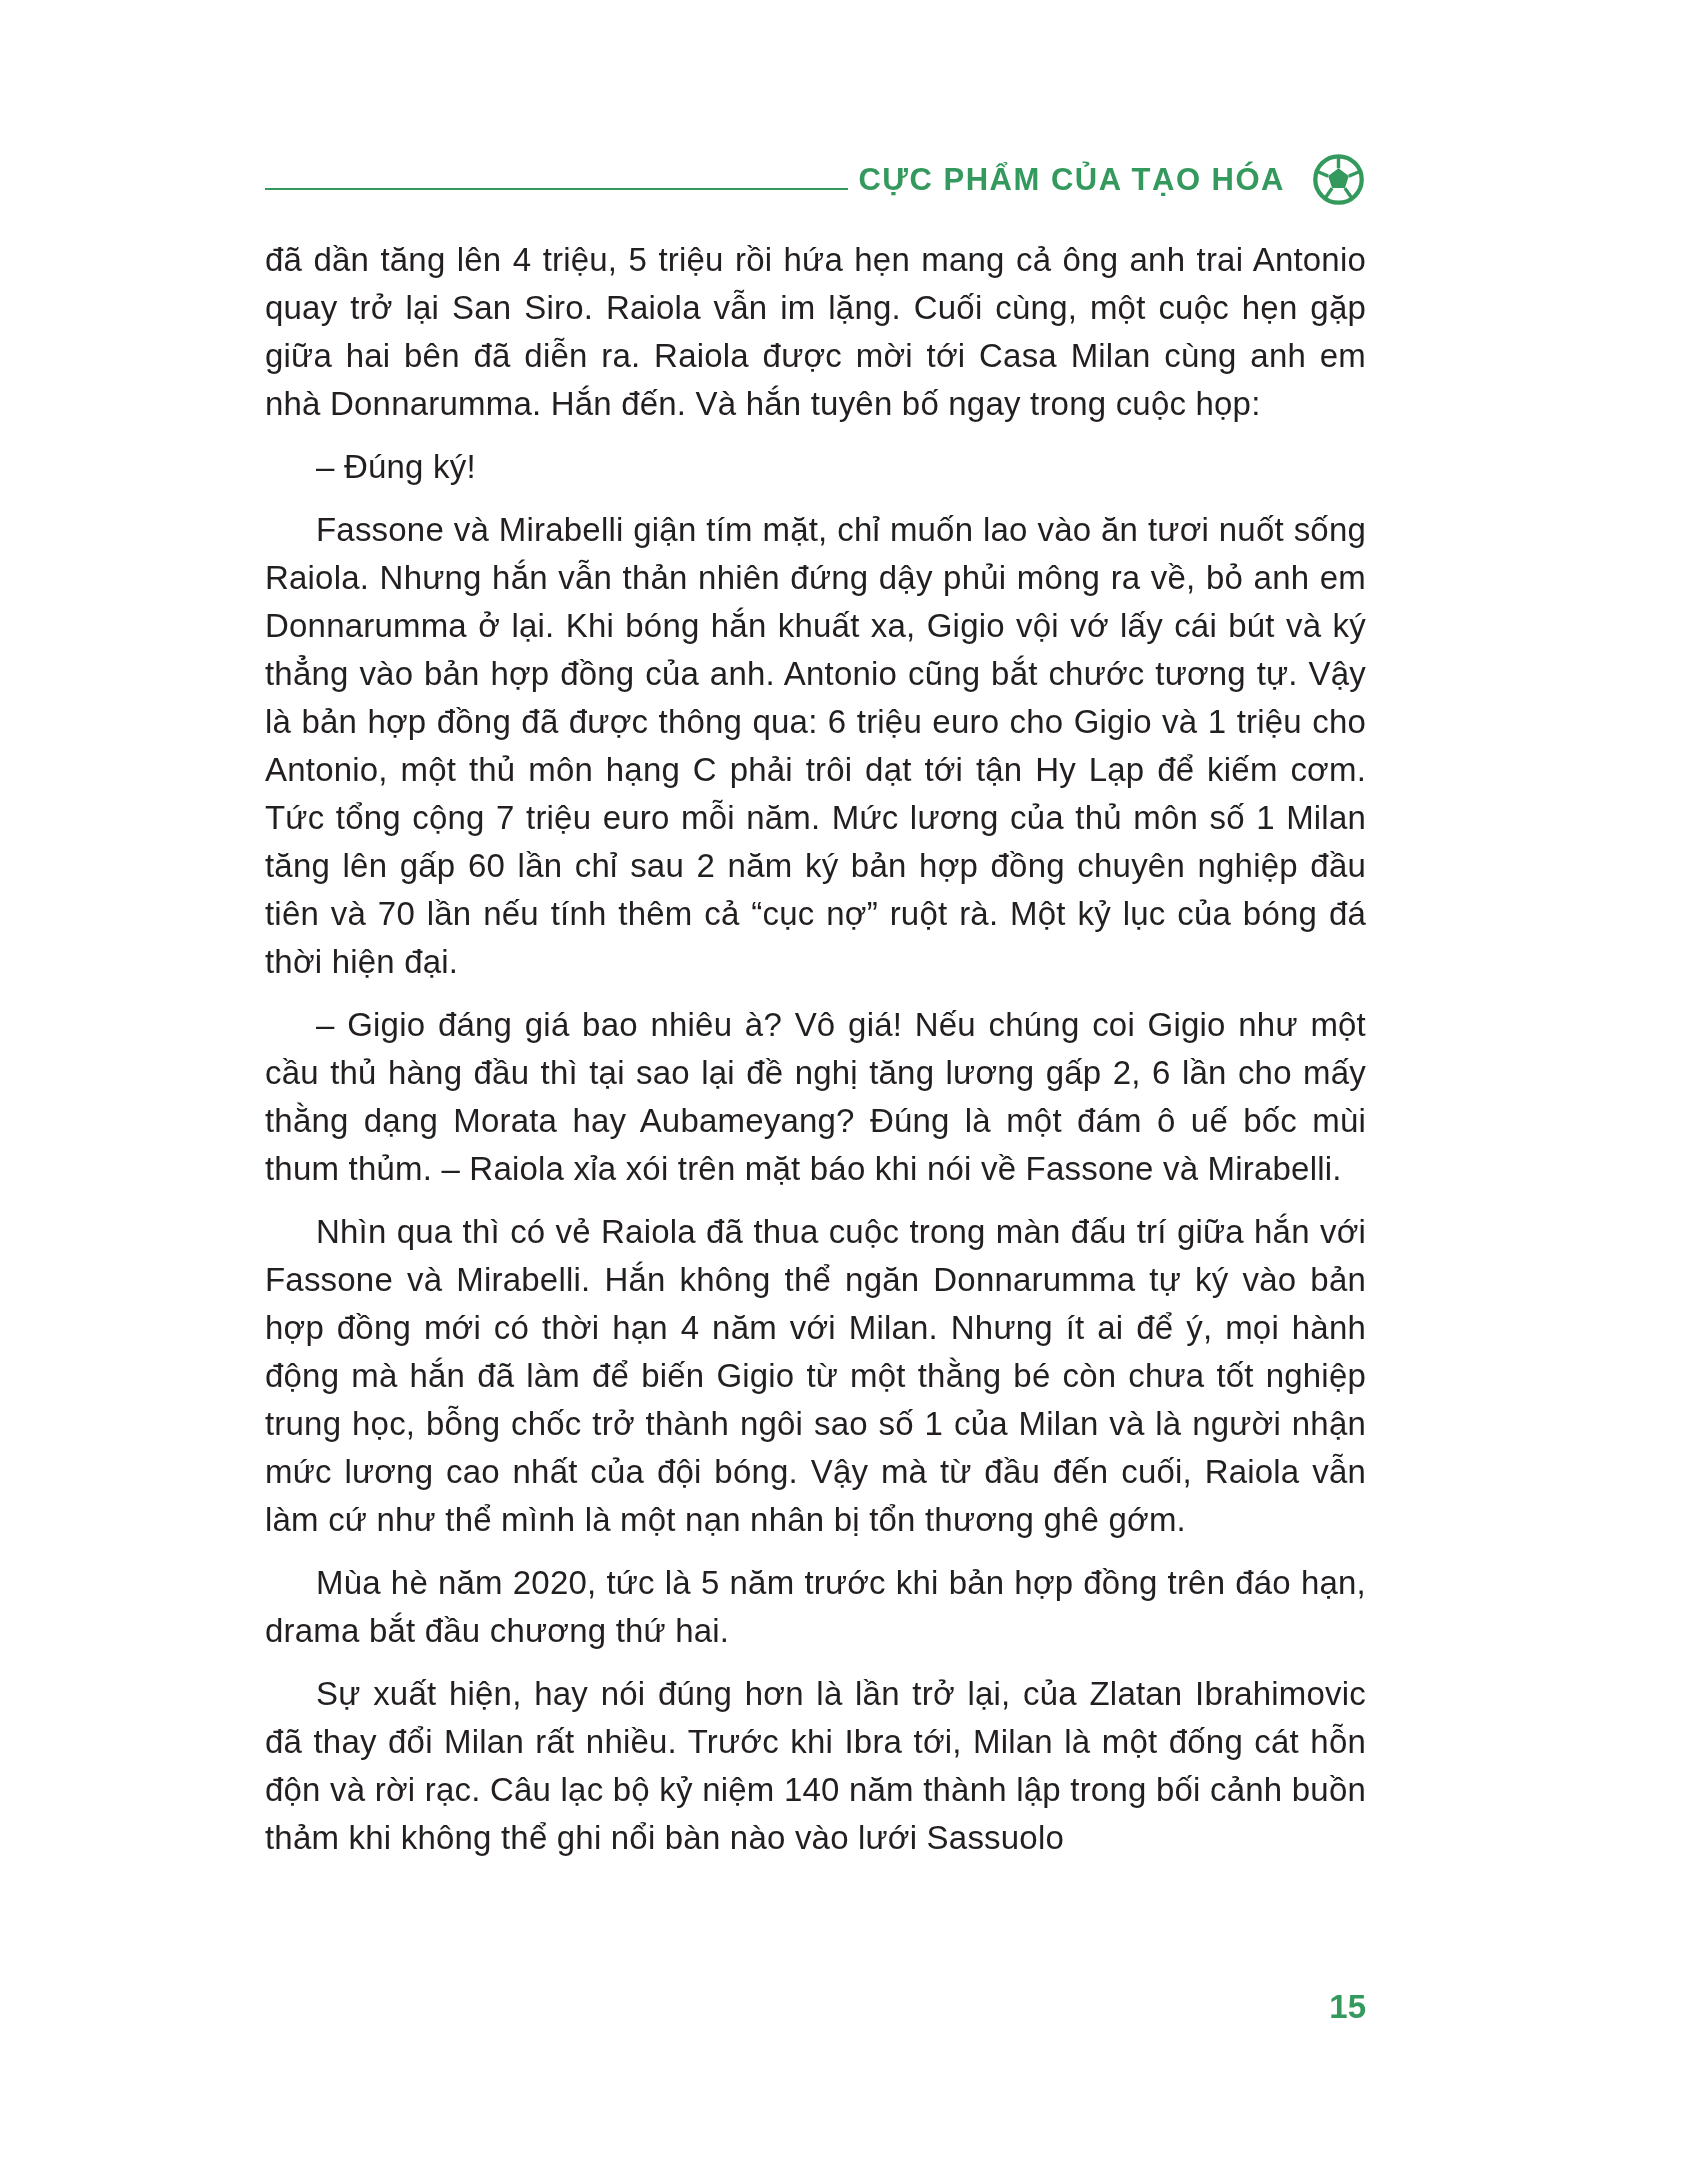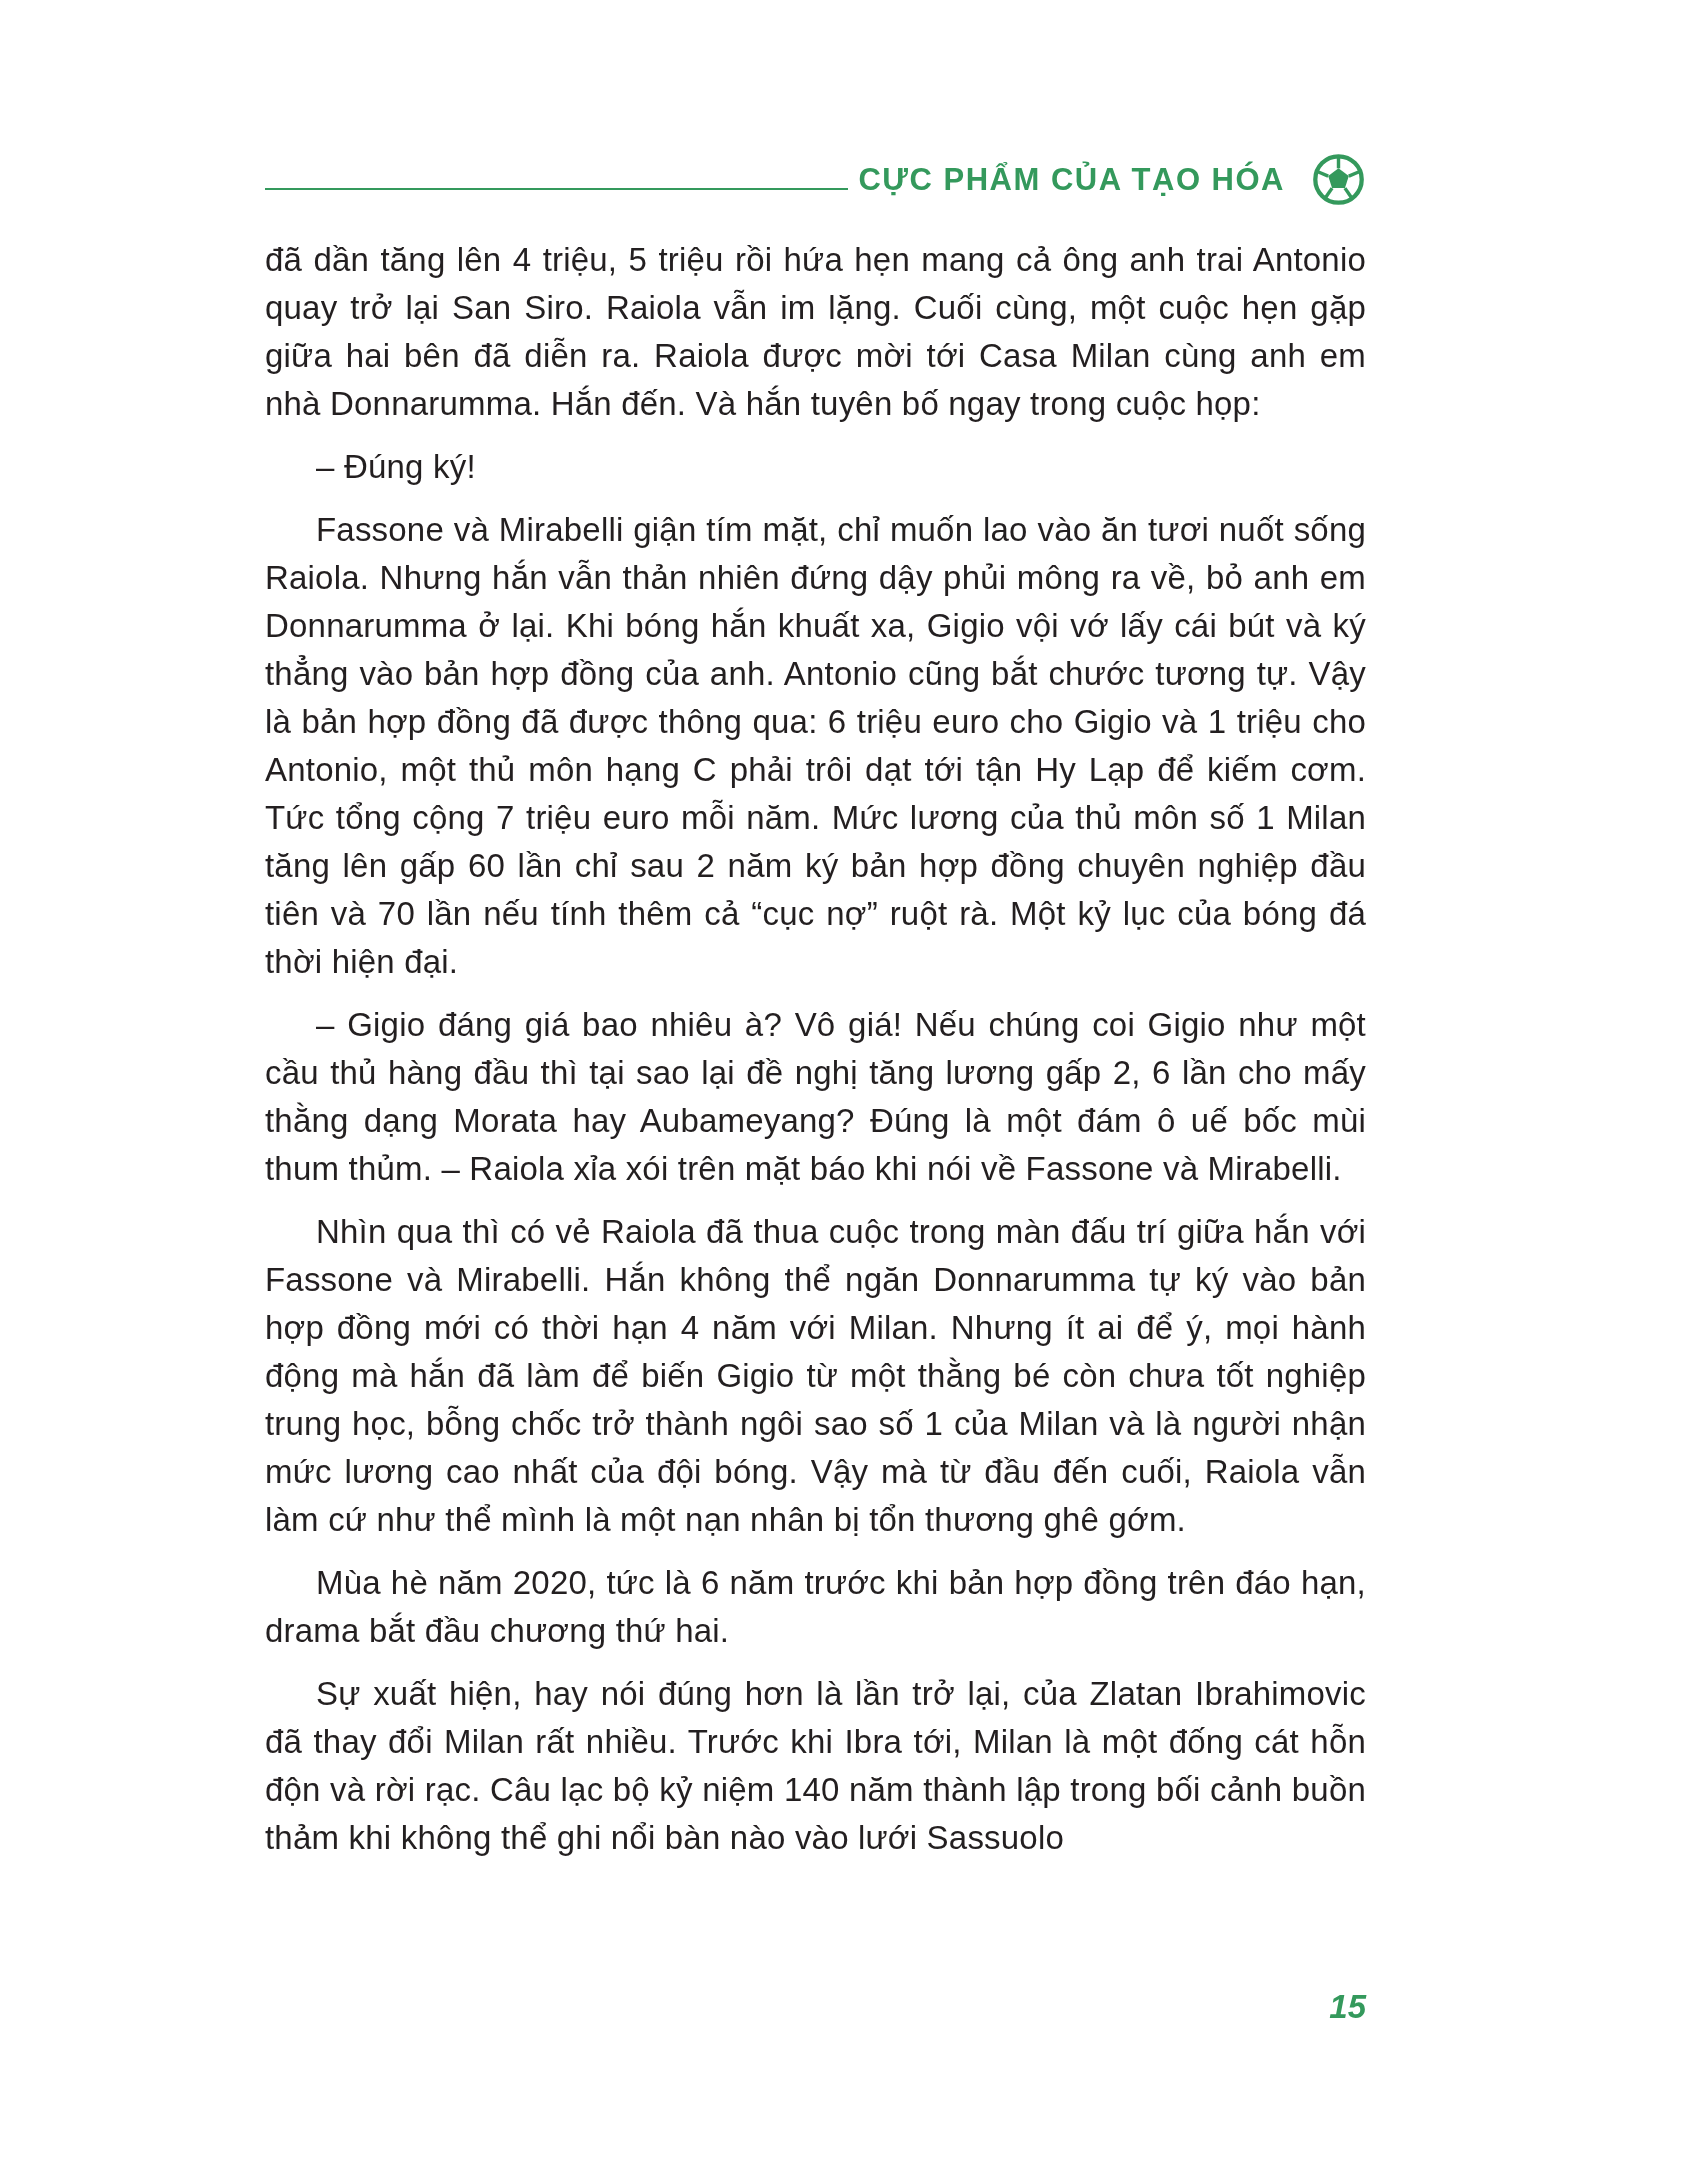--- a/index.html
+++ b/index.html
@@ -69,21 +69,20 @@
   }
   .page-number {
     position: absolute;
     top: 1988px;
     left: 265px;
     width: 1101px;
     text-align: right;
     color: #34995c;
     font-size: 33px;
     font-weight: 700;
-    font-style: italic;
   }
 </style>
 </head>
 <body>
 
 <div class="page">
 
   <div class="header">
     <div class="header-rule"></div>
     <div class="header-title">CỰC PHẨM CỦA TẠO HÓA</div>
@@ -101,20 +100,20 @@
       </svg>
     </span>
   </div>
 
   <div class="body-text">
     <p class="no-indent">đã dần tăng lên 4 triệu, 5 triệu rồi hứa hẹn mang cả ông anh trai Antonio quay trở lại San Siro. Raiola vẫn im lặng. Cuối cùng, một cuộc hẹn gặp giữa hai bên đã diễn ra. Raiola được mời tới Casa Milan cùng anh em nhà Donnarumma. Hắn đến. Và hắn tuyên bố ngay trong cuộc họp:</p>
     <p>– Đúng ký!</p>
     <p>Fassone và Mirabelli giận tím mặt, chỉ muốn lao vào ăn tươi nuốt sống Raiola. Nhưng hắn vẫn thản nhiên đứng dậy phủi mông ra về, bỏ anh em Donnarumma ở lại. Khi bóng hắn khuất xa, Gigio vội vớ lấy cái bút và ký thẳng vào bản hợp đồng của anh. Antonio cũng bắt chước tương tự. Vậy là bản hợp đồng đã được thông qua: 6 triệu euro cho Gigio và 1 triệu cho Antonio, một thủ môn hạng C phải trôi dạt tới tận Hy Lạp để kiếm cơm. Tức tổng cộng 7 triệu euro mỗi năm. Mức lương của thủ môn số 1 Milan tăng lên gấp 60 lần chỉ sau 2 năm ký bản hợp đồng chuyên nghiệp đầu tiên và 70 lần nếu tính thêm cả “cục nợ” ruột rà. Một kỷ lục của bóng đá thời hiện đại.</p>
     <p>– Gigio đáng giá bao nhiêu à? Vô giá! Nếu chúng coi Gigio như một cầu thủ hàng đầu thì tại sao lại đề nghị tăng lương gấp 2, 6 lần cho mấy thằng dạng Morata hay Aubameyang? Đúng là một đám ô uế bốc mùi thum thủm. – Raiola xỉa xói trên mặt báo khi nói về Fassone và Mirabelli.</p>
     <p>Nhìn qua thì có vẻ Raiola đã thua cuộc trong màn đấu trí giữa hắn với Fassone và Mirabelli. Hắn không thể ngăn Donnarumma tự ký vào bản hợp đồng mới có thời hạn 4 năm với Milan. Nhưng ít ai để ý, mọi hành động mà hắn đã làm để biến Gigio từ một thằng bé còn chưa tốt nghiệp trung học, bỗng chốc trở thành ngôi sao số 1 của Milan và là người nhận mức lương cao nhất của đội bóng. Vậy mà từ đầu đến cuối, Raiola vẫn làm cứ như thể mình là một nạn nhân bị tổn thương ghê gớm.</p>
-    <p>Mùa hè năm 2020, tức là 6 năm trước khi bản hợp đồng trên đáo hạn, drama bắt đầu chương thứ hai.</p>
+    <p>Mùa hè năm 2020, tức là 5 năm trước khi bản hợp đồng trên đáo hạn, drama bắt đầu chương thứ hai.</p>
     <p>Sự xuất hiện, hay nói đúng hơn là lần trở lại, của Zlatan Ibrahimovic đã thay đổi Milan rất nhiều. Trước khi Ibra tới, Milan là một đống cát hỗn độn và rời rạc. Câu lạc bộ kỷ niệm 140 năm thành lập trong bối cảnh buồn thảm khi không thể ghi nổi bàn nào vào lưới Sassuolo</p>
   </div>
 
   <div class="page-number">15</div>
 
 </div>
 
 
 </body></html>

